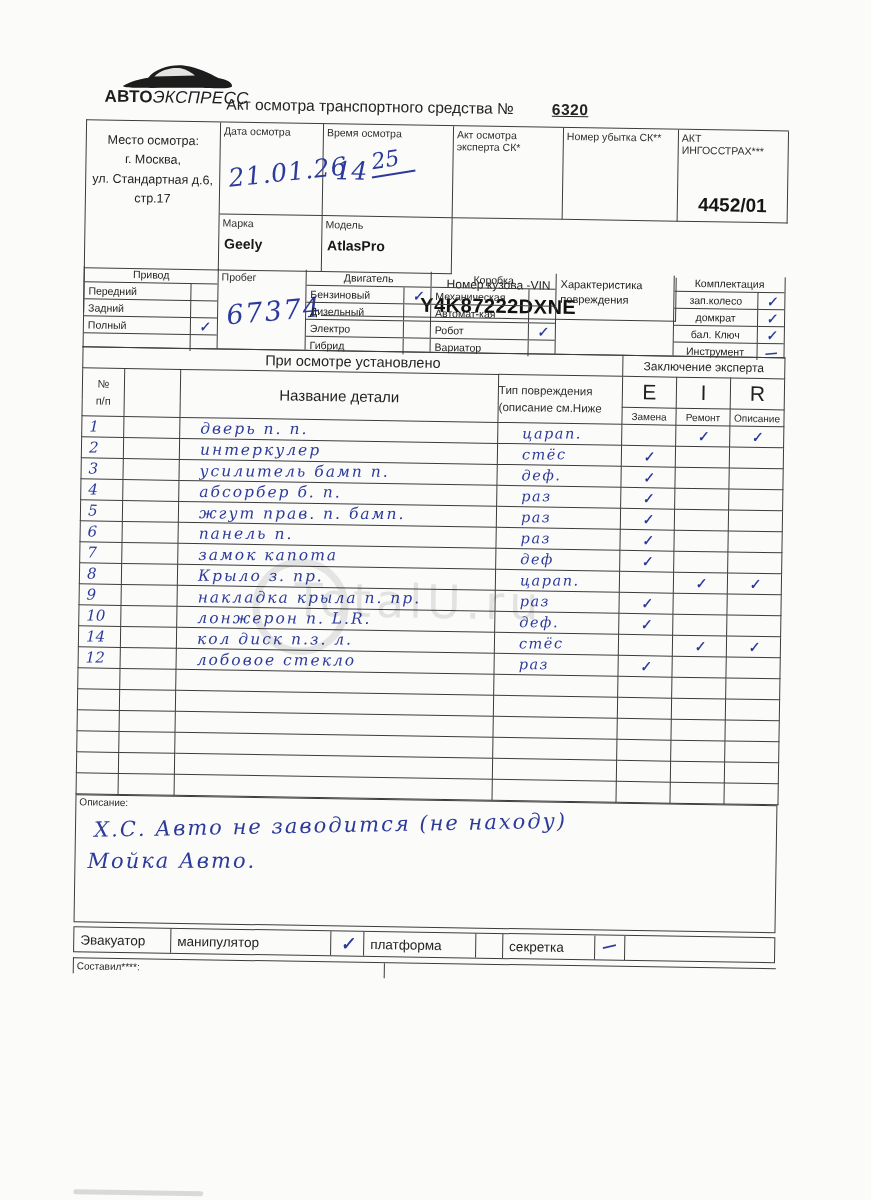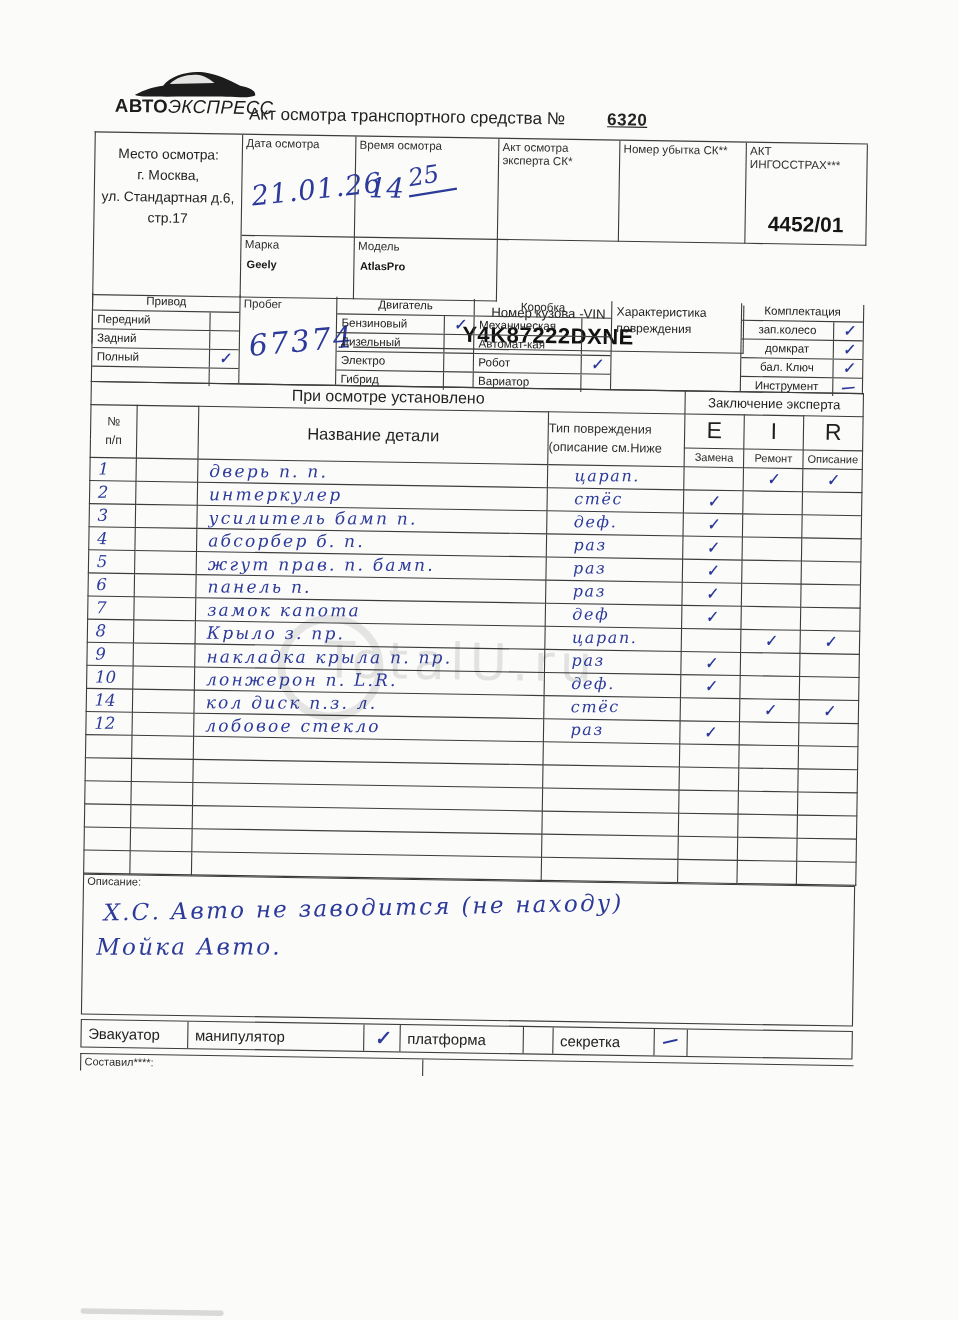--- a/index.html
+++ b/index.html
@@ -28,21 +28,21 @@
             border-top:1.4px solid #3c3c3c;border-left:1.4px solid #3c3c3c;}
   .cell{position:relative;border-right:1.4px solid #3c3c3c;border-bottom:1.4px solid #3c3c3c;}
   .cell-label{font-size:10.5px;padding:2px 3px;color:#2e2e2e;}
   .loc-cell{grid-row:1/3;text-align:center;font-size:12.5px;line-height:1.55;padding-top:10px;color:#222;}
   .hw-date{position:absolute;left:8px;top:34px;font-size:25px;transform:rotate(-7deg);letter-spacing:1px;}
   .hw-time{position:absolute;left:12px;top:32px;font-size:25px;}
   .hw-time .sup{display:inline-block;font-size:22px;transform:translateY(-14px) rotate(-10deg);
                 border-bottom:2px solid #2c3a9a;padding:0 14px 2px 2px;margin-left:2px;}
   .ingos-val{position:absolute;left:0;right:0;bottom:5px;text-align:center;
              font-weight:bold;font-size:19px;color:#161616;}
-  .veh-val{position:absolute;left:5px;top:21px;font-weight:bold;font-size:10px;color:#161616;}
+  .veh-val{position:absolute;left:5px;top:21px;font-weight:bold;font-size:14px;color:#161616;}
   .vin-cell{grid-column:3/6;text-align:center;}
   .vin-label{font-size:12px;margin-top:3px;color:#222;}
   .vin-val{font-weight:bold;font-size:20px;letter-spacing:.5px;margin-top:3px;color:#111;}
 
   
   .specs{left:88px;top:265px;width:702px;height:81px;display:flex;
          border:1.4px solid #3c3c3c;border-top:none;box-sizing:border-box;}
   .spec-block{position:relative;border-right:1.4px solid #3c3c3c;box-sizing:border-box;}
   .spec-block:last-child{border-right:none;}
   .spec-head{height:15px;line-height:15px;text-align:center;font-size:10.5px;
@@ -63,21 +63,21 @@
   .th-section{height:20px;font-size:14.5px;font-weight:normal;color:#1f1f1f;}
   .th-concl{font-size:12px;font-weight:normal;color:#1f1f1f;}
   .th-num{font-size:11px;font-weight:normal;line-height:1.5;}
   .th-part{font-size:15px;font-weight:normal;color:#1f1f1f;}
   .th-damage{font-size:11.5px;font-weight:normal;line-height:1.45;text-align:left;padding-left:4px;}
   .th-eir{height:30px;font-size:21px;font-weight:normal;color:#1f1f1f;}
   .th-sub{height:16px;font-size:10px;font-weight:normal;color:#2a2a2a;}
   .insp tbody tr{height:21px;}
   .insp tbody td .cellhw{display:inline-block;}
   .c-num .cellhw{font-size:15px;padding-left:7px;}
-  .c-part .cellhw{font-size:15.5px;padding-left:10px;letter-spacing:2px;white-space:nowrap;transform:rotate(-.7deg);}
+  .c-part .cellhw{font-size:15.5px;padding-left:20px;letter-spacing:2px;white-space:nowrap;transform:rotate(-.7deg);}
   .c-damage .cellhw{font-size:14.5px;padding-left:24px;letter-spacing:1.5px;white-space:nowrap;transform:rotate(-1deg);}
   .c-mark{text-align:center;}
   .c-mark .cellhw{font-size:13px;font-weight:bold;transform:rotate(-8deg);}
 
   
   .wm{left:262px;top:542px;width:360px;height:120px;pointer-events:none;opacity:.33;mix-blend-mode:multiply;}
   .wm-circle{position:absolute;left:0;top:12px;width:96px;height:96px;border:7px solid #b5b5b5;
              border-radius:50%;box-sizing:border-box;}
   .wm-text{position:absolute;left:42px;top:26px;font-size:46px;color:#b0b0b0;
            letter-spacing:5px;font-family:"DejaVu Sans",sans-serif;}

